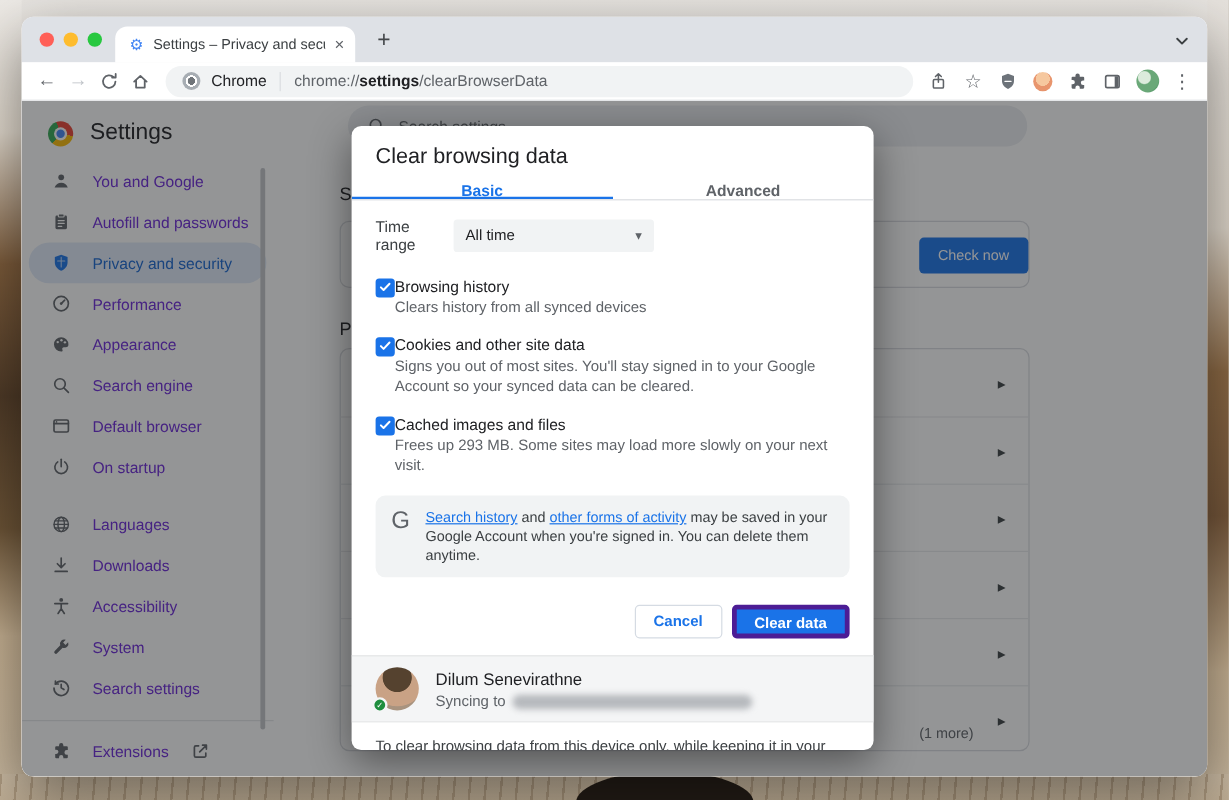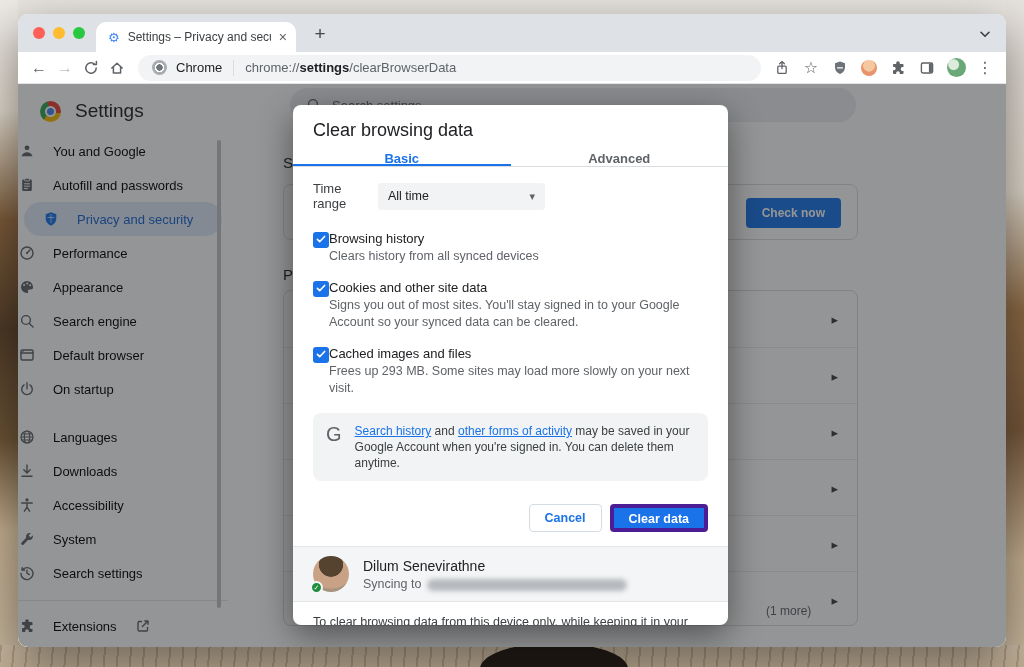--- a/index.html
+++ b/index.html
@@ -40,35 +40,35 @@
 .profile-ball{width:19px;height:19px;border-radius:50%;background:radial-gradient(circle at 35% 35%,#dcebdc 0 28%,#6aa878 34% 68%,#2f7d4f)}
 
 .content{position:absolute;left:0;top:70px;right:0;bottom:0;background:#fff;overflow:hidden}
 .sidebar{position:absolute;left:0;top:0;width:210px;height:100%;background:#fff}
 .sb-head{display:flex;align-items:center;gap:14px;padding:16px 0 12px 22px}
 .chrome-logo{width:21px;height:21px;border-radius:50%;position:relative;flex:0 0 auto;
   background:conic-gradient(from -20deg,#ea4335 0 120deg,#fbbc05 120deg 240deg,#34a853 240deg 360deg)}
 .chrome-logo::before{content:"";position:absolute;left:5px;top:5px;width:11px;height:11px;border-radius:50%;background:#fff}
 .chrome-logo::after{content:"";position:absolute;left:7px;top:7px;width:7px;height:7px;border-radius:50%;background:#4285f4}
 .sb-title{font-size:19px;color:#202124;font-weight:500}
-.item{display:flex;align-items:center;height:34px;gap:17px;font-size:13px;font-weight:500;color:#000000}
+.item{display:flex;align-items:center;height:34px;padding-left:24px;gap:17px;font-size:13px;font-weight:500;color:#6d28d9}
 .item .ic{width:18px;height:18px;display:flex;align-items:center;justify-content:center;color:#5f6368;flex:0 0 auto}
 .item.selected{background:#e1ebfa;border-radius:18px;width:198px;margin-left:6px;padding-left:18px;color:#1766d1}
 .item.selected .ic{color:#1a73e8}
 .item.gap{margin-top:14px}
 .sb-divider{height:1px;background:#e4e6e8;margin:10px 0 8px 0}
 .sb-scroll{position:absolute;left:199px;top:56px;width:4px;height:468px;background:#c2c5c9;border-radius:2px}
 
 .main{position:absolute;left:0;top:0;right:0;bottom:0}
 .search-pill{position:absolute;left:272px;top:4px;width:566px;height:34px;border-radius:17px;background:#eceef1;
   display:flex;align-items:center;gap:10px;padding:0 16px;font-size:13px;color:#5f6368}
 .h-section{position:absolute;left:265px;font-size:15px;color:#202124}
 .card{position:absolute;left:265px;width:575px;background:#fff;border:1px solid #dadce0;border-radius:8px}
-.checknow{position:absolute;right:16px;top:13px;height:30px;padding:0 16px;background:#1a73e8;color:#fff;
-  font-size:12px;font-weight:700;border:none;border-radius:4px;font-family:inherit}
+.checknow{position:absolute;right:0;top:13px;height:30px;padding:0 16px;background:#1a73e8;color:#fff;
+  font-size:12px;font-weight:400;border:none;border-radius:4px;font-family:inherit}
 .prow{height:56px;position:relative;border-top:1px solid #e8eaed}
 .prow:first-child{border-top:none}
 .prow .chev{position:absolute;right:19px;top:21px;font-size:13px;color:#3c4043}
 .prow .more{position:absolute;left:482px;bottom:9px;font-size:12px;color:#5f6368}
 
 .overlay{position:absolute;inset:0;background:rgba(28,29,31,.47);z-index:5}
 
 .dialog{position:absolute;left:275px;top:21px;width:435px;height:520px;background:#fff;border-radius:8px;z-index:10;
   box-shadow:0 10px 34px rgba(0,0,0,.45);display:flex;flex-direction:column;overflow:hidden;font-size:13px}
 .dlg-title{padding:15px 20px 10px;font-size:18px;color:#202124}

